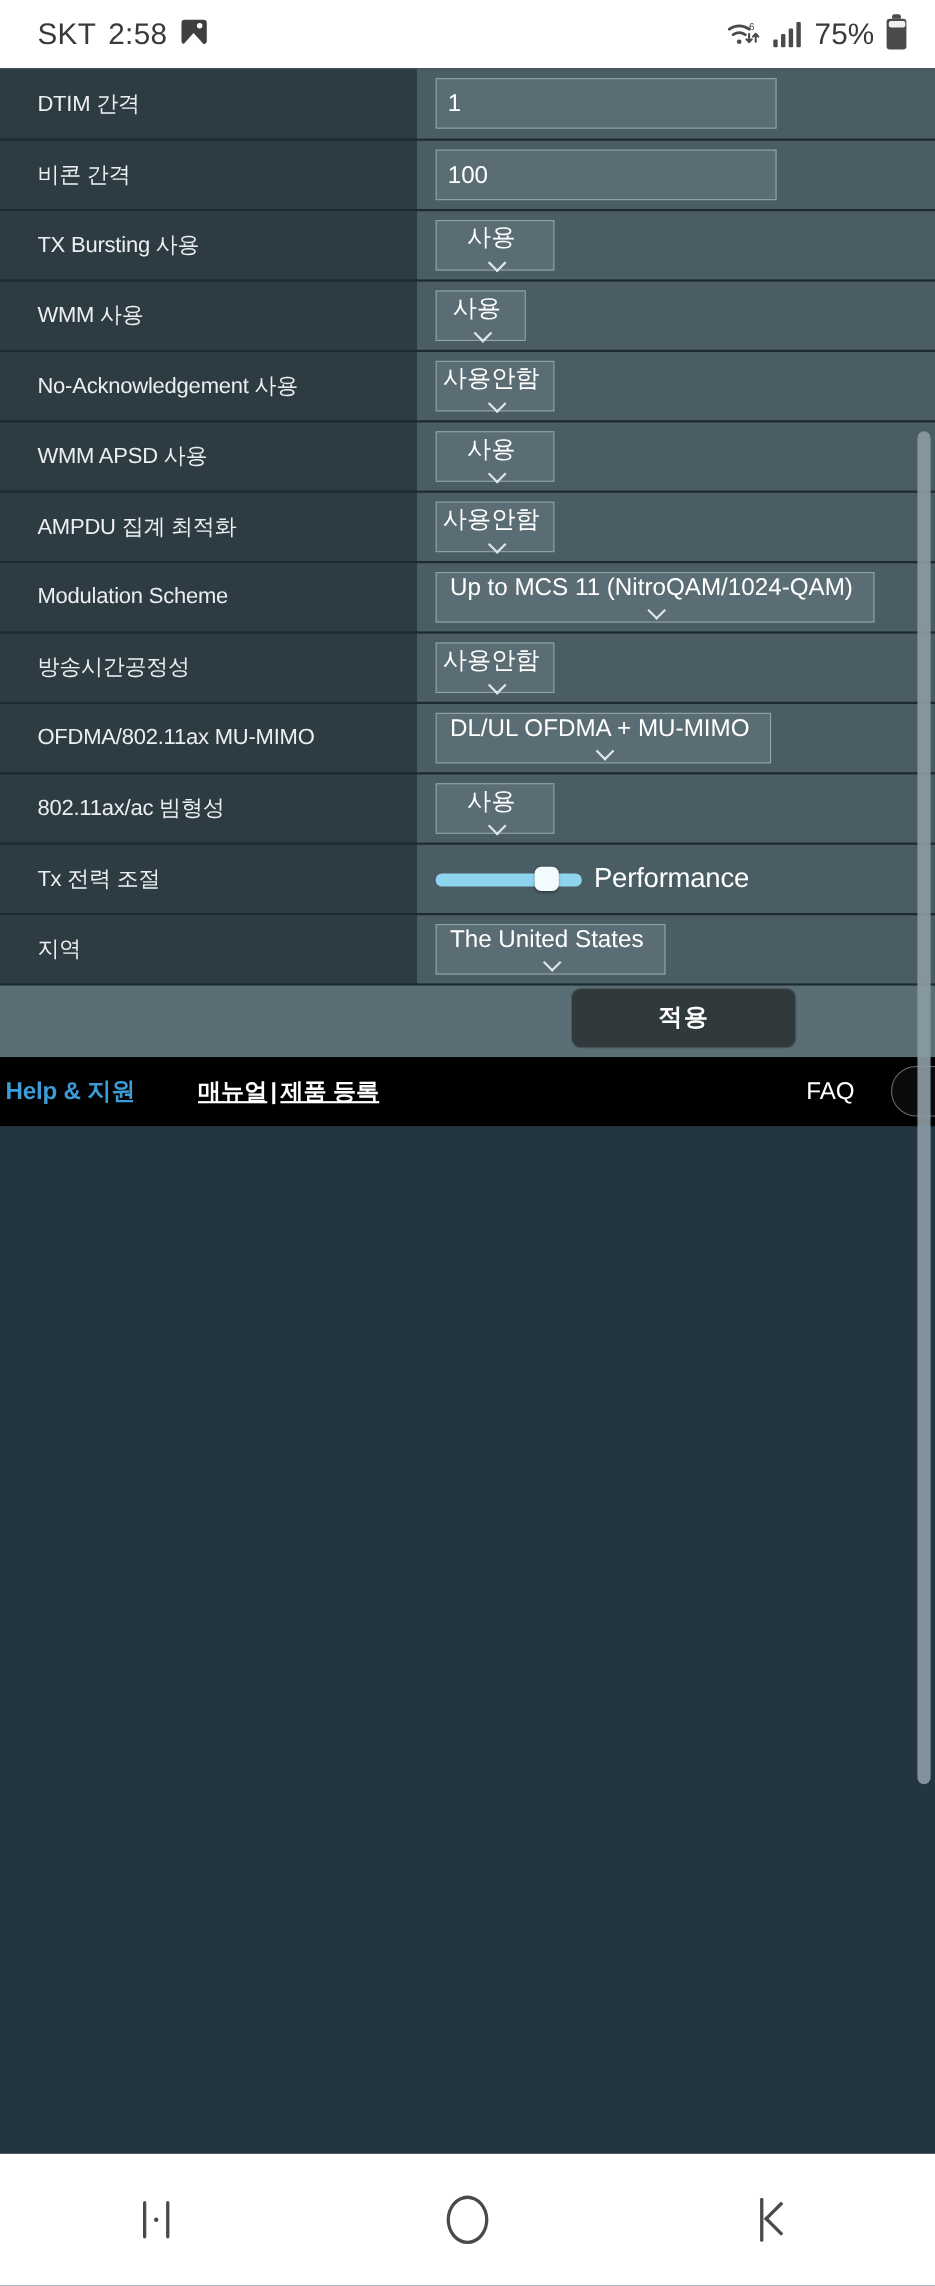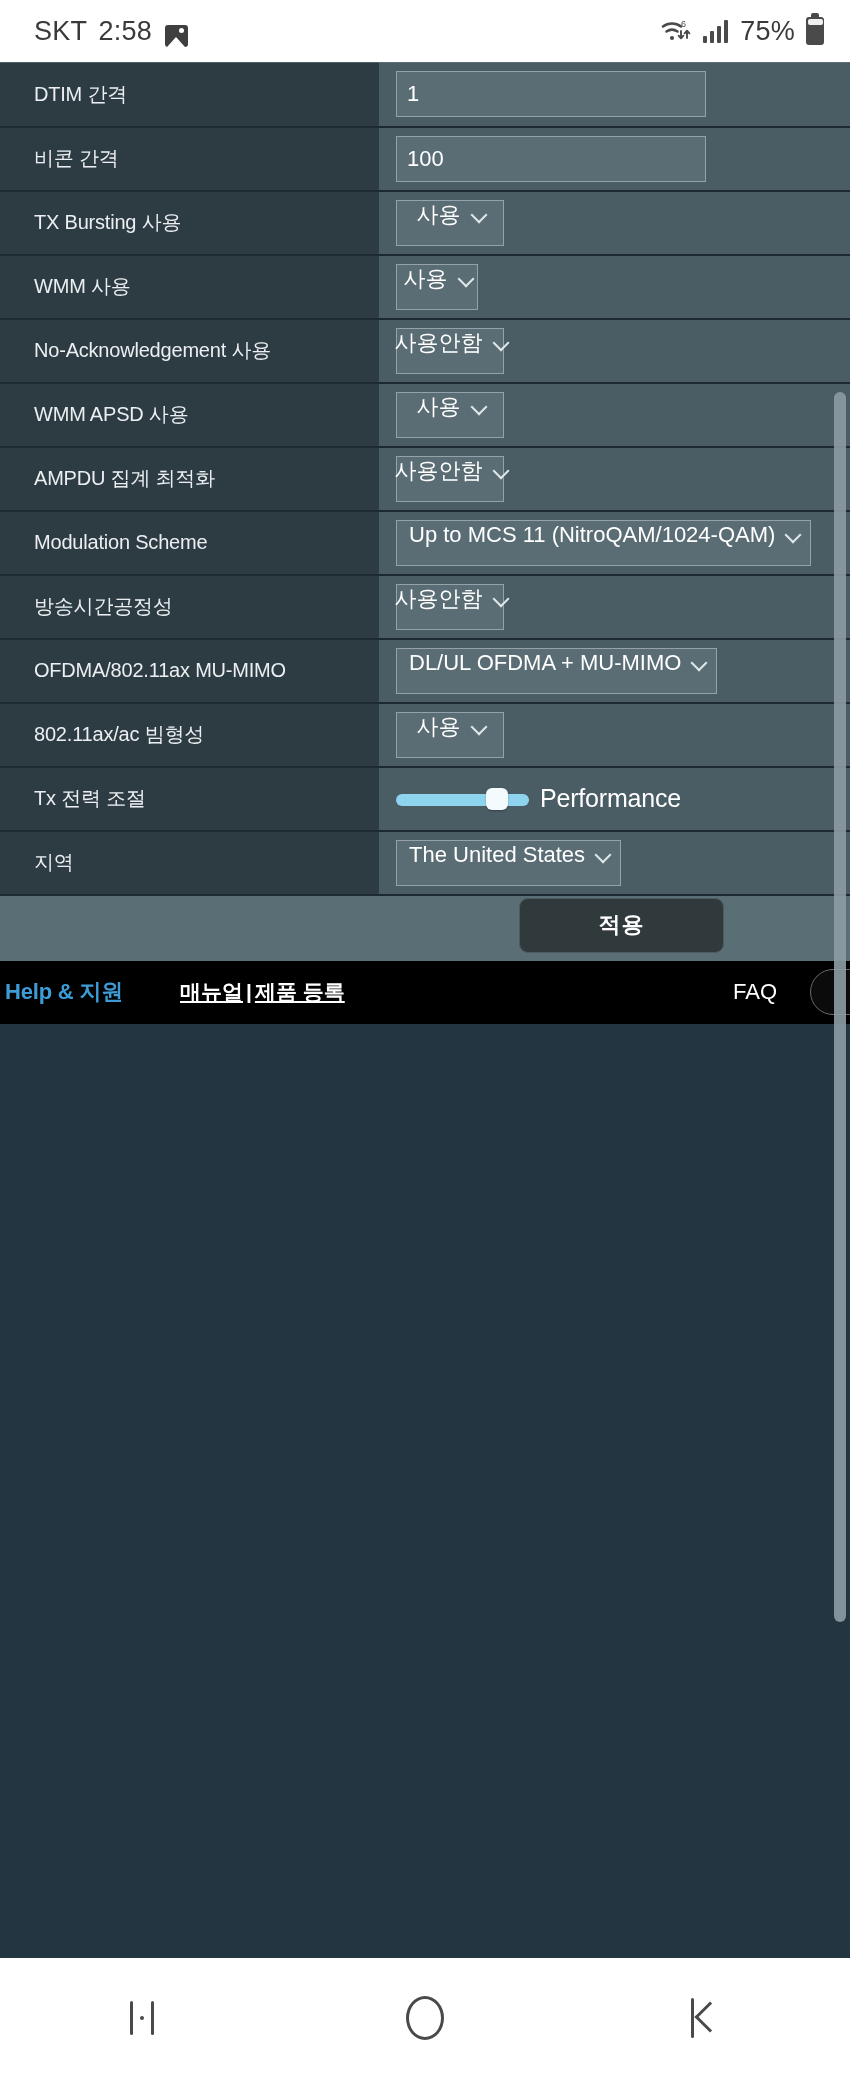--- a/index.html
+++ b/index.html
@@ -27,21 +27,21 @@
     width: 850px;
     height: 62px;
     background: #ffffff;
     display: flex;
     align-items: center;
     justify-content: space-between;
     padding: 0 26px 0 34px;
   }
   .sb-left {
     display: flex;
-    align-items: flex-end;
+    align-items: flex-start;
     gap: 11px;
   }
   .sb-carrier {
     font-size: 27px;
     color: #3a3a3a;
     letter-spacing: 0.3px;
   }
   .sb-clock {
     font-size: 27px;
     color: #3a3a3a;
@@ -179,29 +179,30 @@
     font-size: 22px;
     padding: 0 10px;
     vertical-align: middle;
     font-family: "Liberation Sans", sans-serif;
   }
 
   
   .dd {
     display: inline-flex;
     align-items: center;
-    justify-content: center;
+    justify-content: flex-start;
     height: 46px;
     background: #5a6d74;
     border: 1px solid #93a3a9;
     color: #ffffff;
     font-size: 22px;
     padding: 0 9px 16px 12px;
     vertical-align: middle;
     white-space: nowrap;
+    flex-direction: column;
   }
   .dd .dd-txt { margin-right: 10px; }
   .dd .chev {
     width: 16px; height: 16px;
     flex: 0 0 16px;
     position: relative;
   }
   .dd .chev::before {
     content: "";
     position: absolute;

